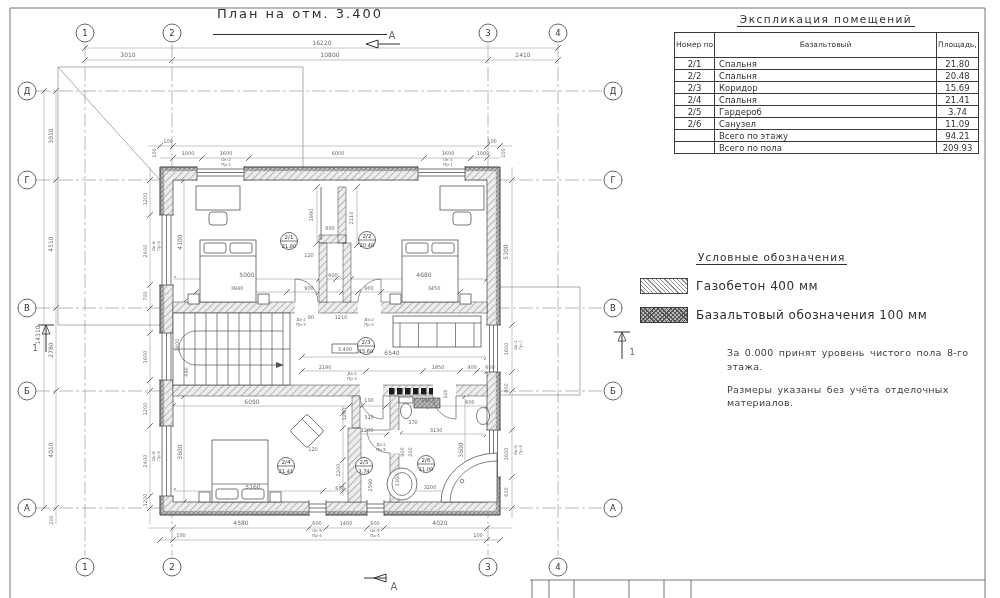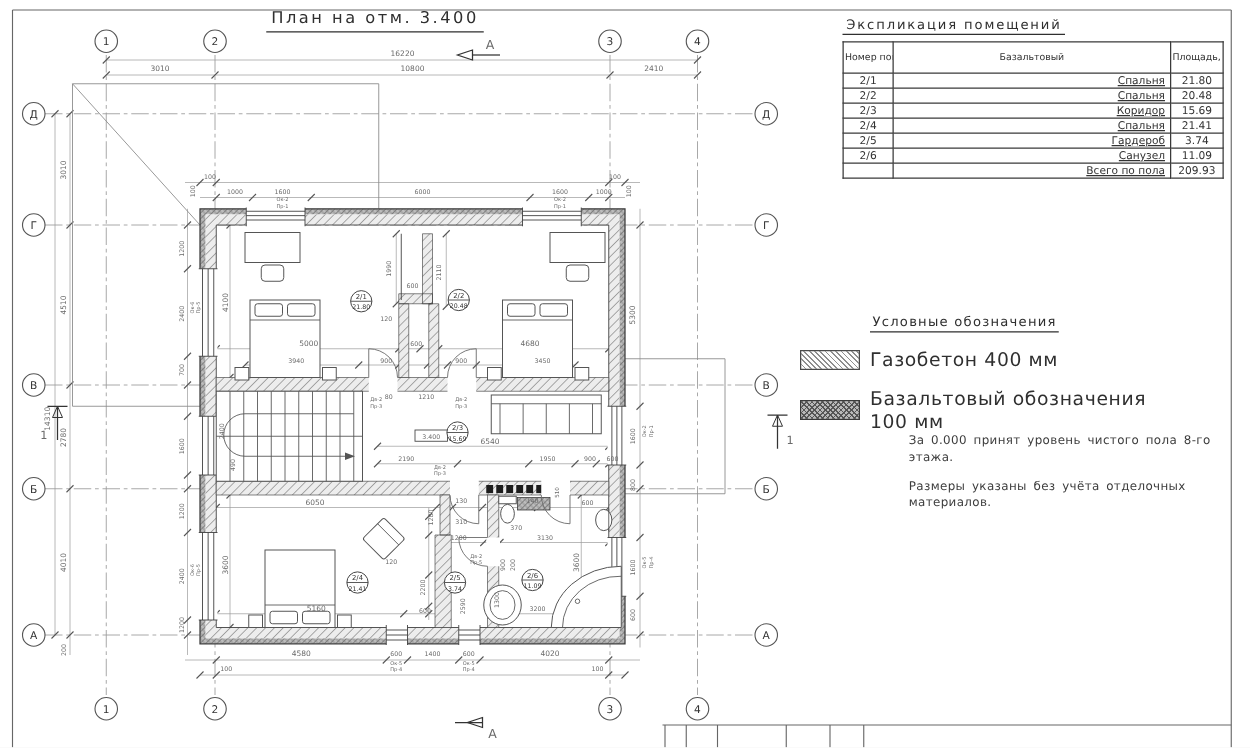--- a/index.html
+++ b/index.html
@@ -19,39 +19,39 @@
   .wline2{stroke:#3c3c3c;stroke-width:.7;fill:none}
   .iw{fill:url(#pw);stroke:#3c3c3c;stroke-width:.5}
   .furn{fill:#fff;stroke:#555;stroke-width:.8}
   .furnl{stroke:#555;stroke-width:.7;fill:none}
   .door{stroke:#666;stroke-width:.7;fill:none}
   .thin{stroke:#8a8a8a;stroke-width:.7;fill:none}
   .frame{stroke:#666;stroke-width:.9;fill:none}
   .mark{stroke:#333;stroke-width:1;fill:none}
   
   .sheet-title{position:absolute;left:150px;top:3px;width:300px;text-align:center;}
-  .sheet-title span{display:inline-block;font-size:13px;letter-spacing:2px;color:#2f2f2f;border-bottom:1.2px solid #2f2f2f;padding:0 4px 3px;}
+  .sheet-title span{display:inline-block;font-size:13px;letter-spacing:2px;color:#2f2f2f;border-bottom:1.2px solid #2f2f2f;padding:0 4px 13px;}
   .sched{position:absolute;left:674px;top:8px;width:304px;}
-  .sched-title{margin-bottom:5px;}
+  .sched-title{text-align:center;margin-bottom:5px;}
   .sched-title span{display:inline-block;font-size:10.5px;letter-spacing:1.5px;color:#2f2f2f;border-bottom:1px solid #2f2f2f;padding:0 3px 1px;}
   table.exp{border-collapse:collapse;width:304px;table-layout:fixed;}
   table.exp th,table.exp td{border:1px solid #3a3a3a;color:#333;overflow:hidden;white-space:nowrap;}
   table.exp th{font-weight:normal;font-size:7.5px;text-align:center;height:22px;line-height:1.1;}
   table.exp td{font-size:8.5px;height:11px;padding:0 4px;}
   td.c-num{text-align:center;}
-  td.c-name{text-align:right;text-decoration:underline;}
+  td.c-name{text-align:left;}
   td.c-area{text-align:center;}
   .legend{position:absolute;left:640px;top:246px;width:302px;color:#2f2f2f;}
   .lg-title{margin-left:56px;}
   .lg-title span{display:inline-block;font-size:10.5px;letter-spacing:1px;border-bottom:1px solid #2f2f2f;padding:0 2px 1px;}
   .lg-item{display:flex;align-items:center;gap:8px;margin-top:13px;}
   .sw{display:inline-block;width:46px;height:14px;flex:0 0 46px;}
   .sw-light{background:repeating-linear-gradient(45deg,#fdfdfd 0 2px,#8e8e8e 2px 3px);border:1px solid #4a4a4a;}
   .sw-dark{background:repeating-linear-gradient(45deg,rgba(80,80,80,.95) 0 1px,transparent 1px 3px),repeating-linear-gradient(135deg,rgba(80,80,80,.95) 0 1px,#b9b9b9 1px 3px);border:1px solid #3a3a3a;}
-  .lg-lbl{font-size:15px;letter-spacing:.5px;}
+  .lg-lbl{font-size:12px;letter-spacing:.5px;}
   .notes{position:absolute;left:727px;top:346px;width:258px;color:#3d3d3d;}
   .notes p{font-size:9.5px;line-height:1.45;letter-spacing:.3px;word-spacing:2px;margin:0 0 9px 0;}
 </style>
 </head>
 <body>
 
 <div class="sheet">
 
   <svg width="1000" height="598" viewBox="0 0 1000 598">
     <defs>
@@ -595,20 +595,25 @@
             <td class="c-name">Гардероб</td>
             <td class="c-area">3.74</td>
           </tr>
           <tr>
             <td class="c-num">2/6</td>
             <td class="c-name">Санузел</td>
             <td class="c-area">11.09</td>
           </tr>
           <tr>
             <td class="c-num"></td>
+            <td class="c-name">Всего по этажу</td>
+            <td class="c-area">94.21</td>
+          </tr>
+          <tr>
+            <td class="c-num"></td>
             <td class="c-name">Всего по пола</td>
             <td class="c-area">209.93</td>
           </tr>
         </tbody>
     </table>
   </div>
 
   <div class="legend">
     <div class="lg-title">
       <span>Условные обозначения</span>

